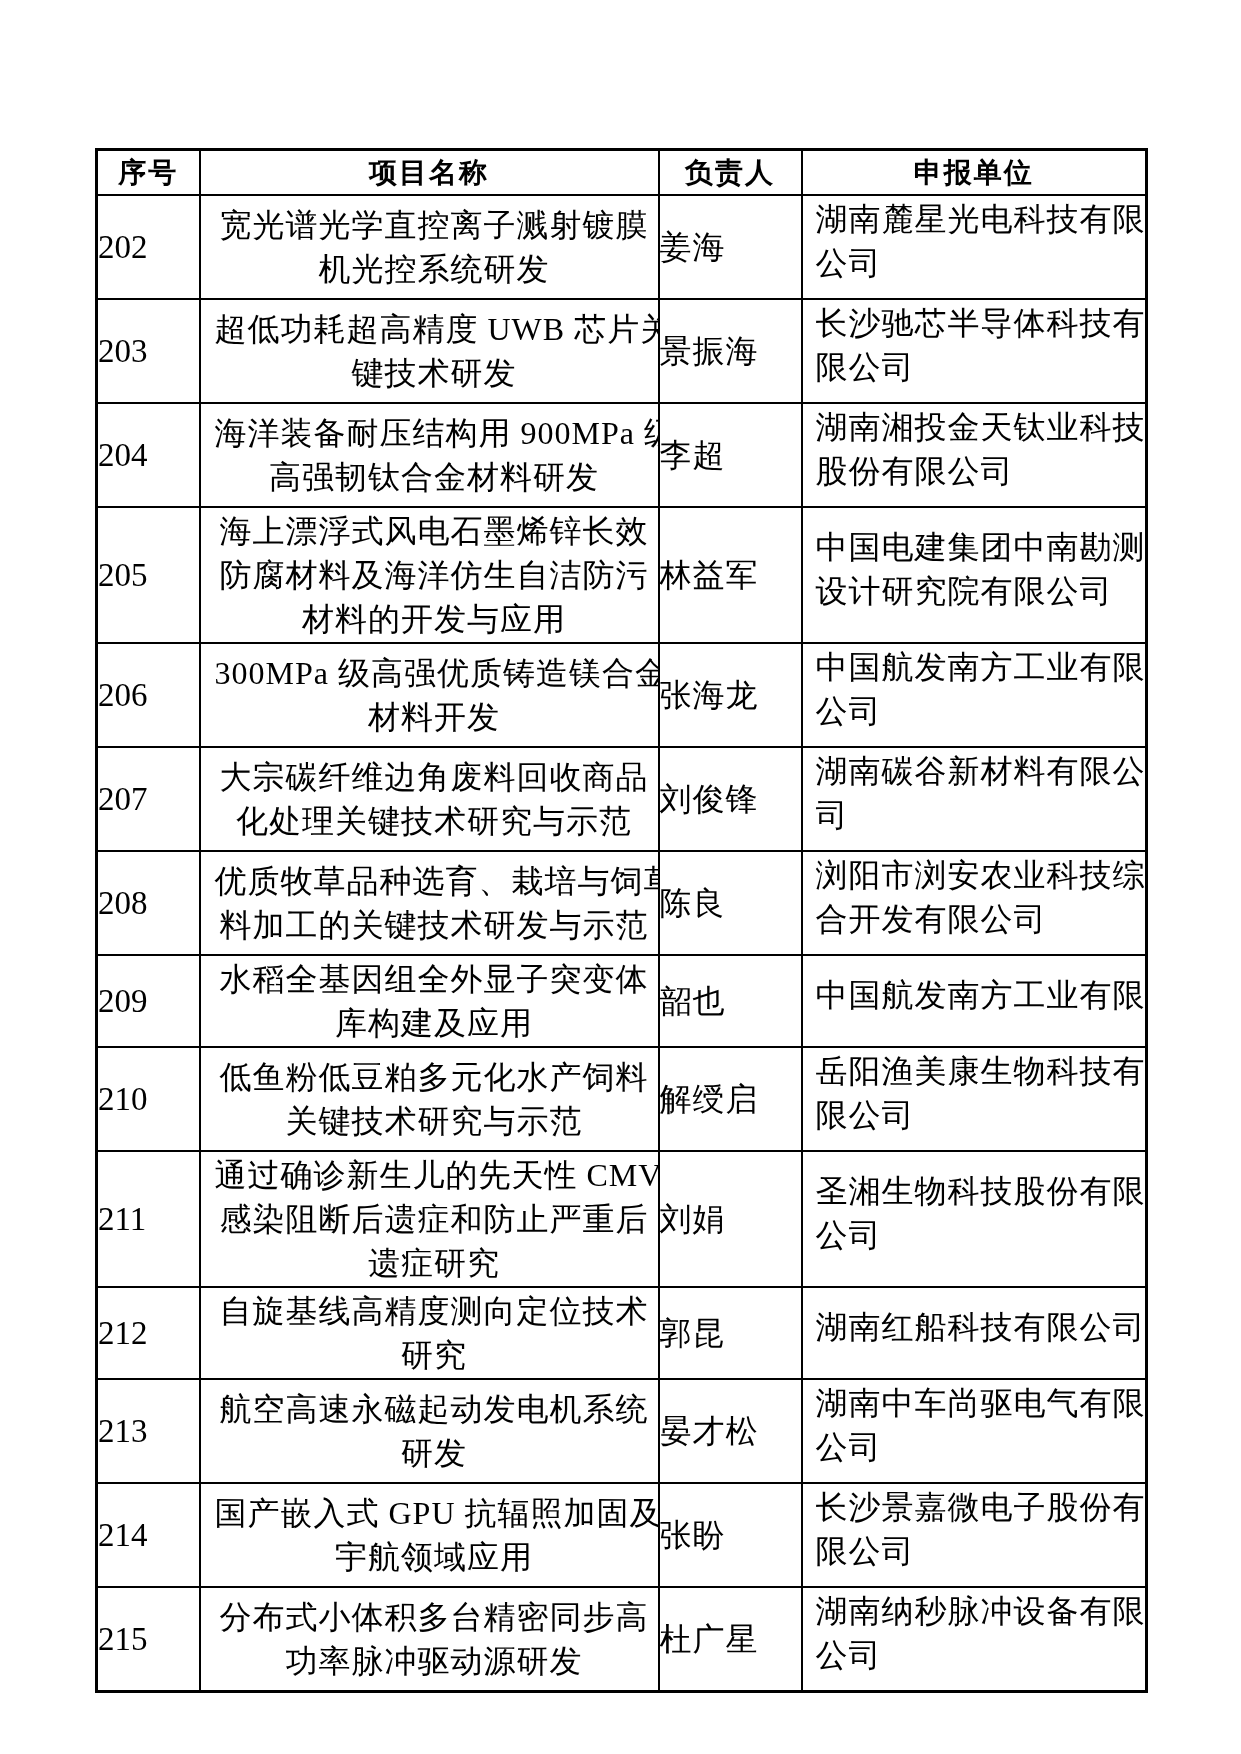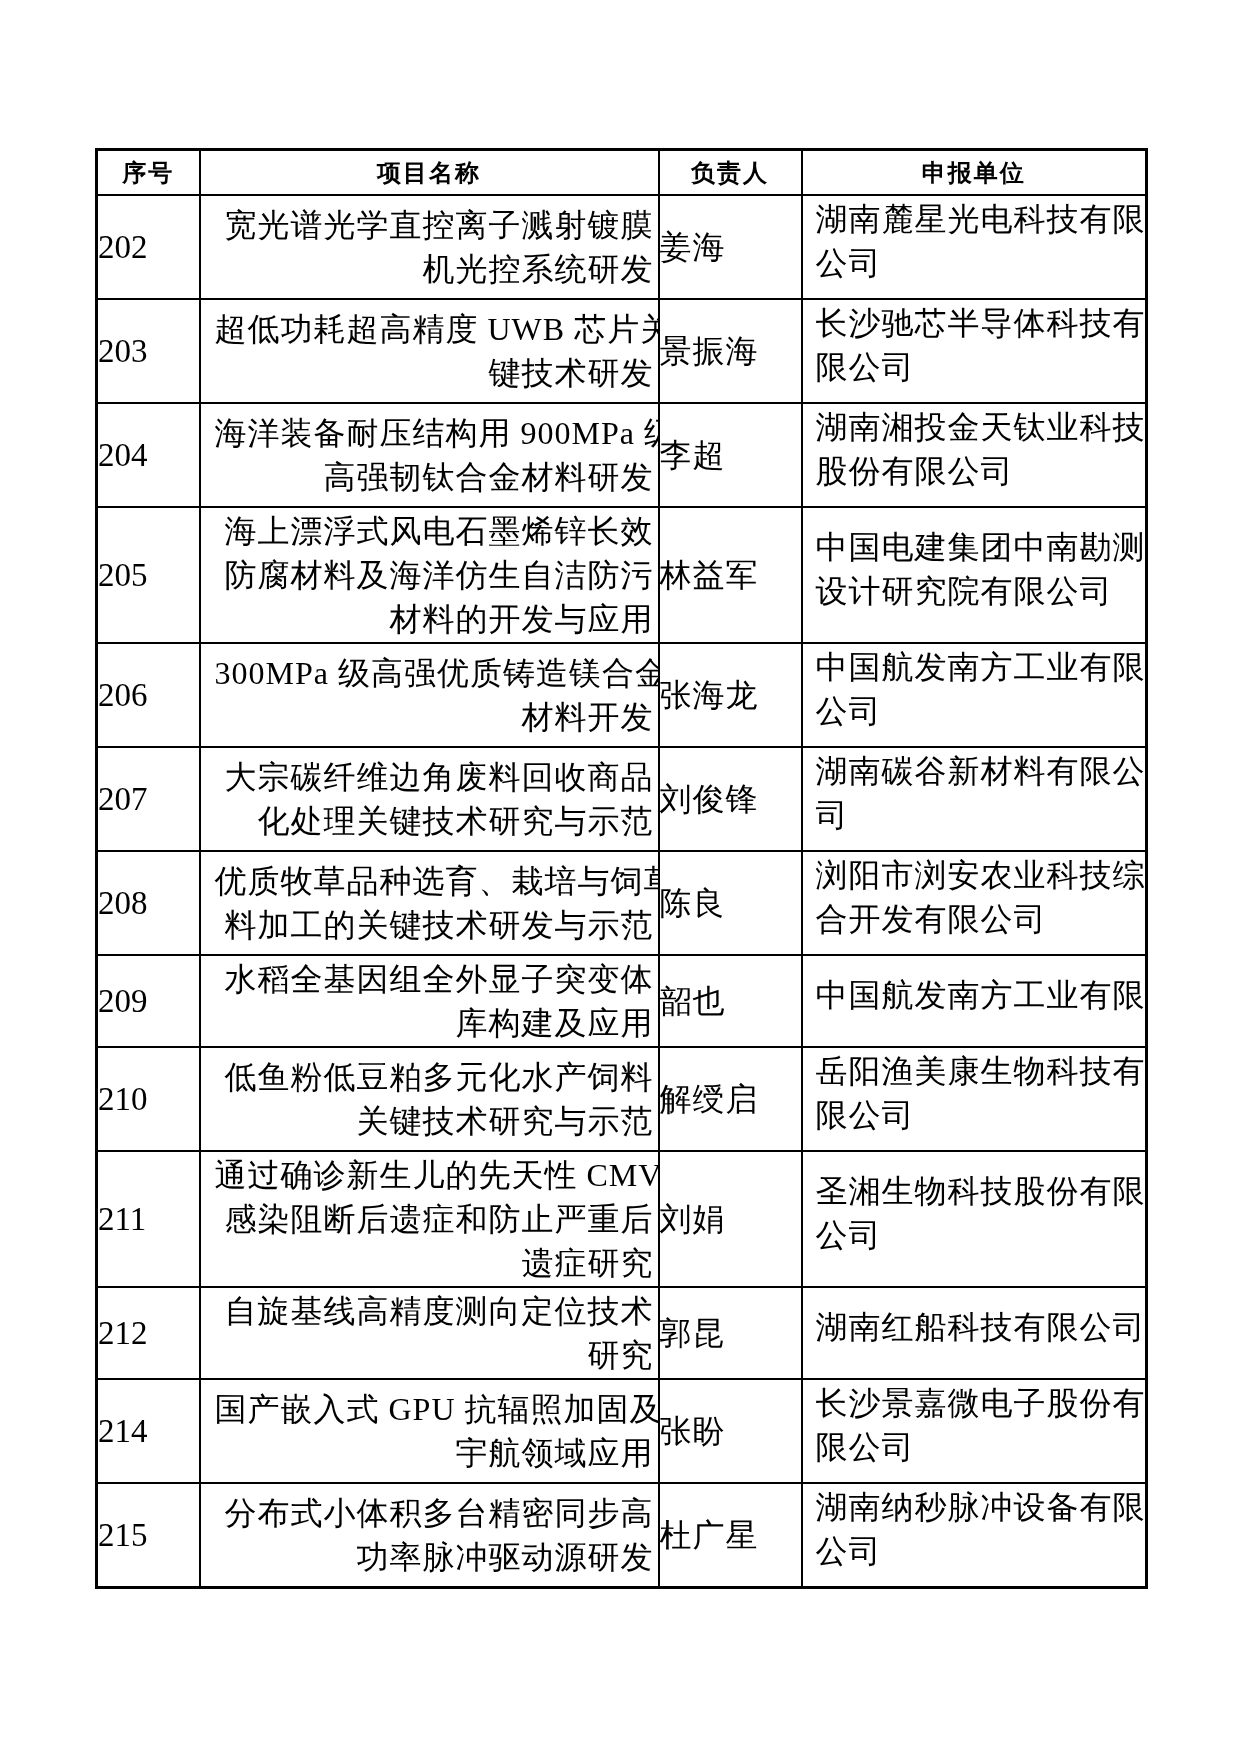--- a/index.html
+++ b/index.html
@@ -31,36 +31,36 @@
   .doc-table th, .doc-table td {
     border: 2px solid #000000;
     vertical-align: middle;
     padding: 0;
     overflow: hidden;
   }
   .doc-table th {
     height: 43px;
     font-family: "Liberation Sans", "DejaVu Sans", sans-serif;
     font-weight: bold;
-    font-size: 24px;
+    font-size: 28px;
     letter-spacing: 2px;
     text-align: center;
     white-space: nowrap;
   }
   .doc-table td {
     font-size: 32px;
     line-height: 44px;
     letter-spacing: 1px;
   }
   td.no {
     letter-spacing: 0;
     font-size: 33px;
   }
   td.project {
-    text-align: right;
+    text-align: center;
     padding: 1px 4px 1px 14px;
     white-space: pre;
   }
   td.leader {
     text-align: left;
   }
   td.org {
     text-align: left;
     padding: 1px 2px 13px 13px;
     white-space: pre;
@@ -167,20 +167,28 @@
 公司</td>
       </tr>
       <tr>
         <td class="no">212</td>
         <td class="project">自旋基线高精度测向定位技术
 研究</td>
         <td class="leader">郭昆</td>
         <td class="org">湖南红船科技有限公司</td>
       </tr>
       <tr>
+        <td class="no">213</td>
+        <td class="project">航空高速永磁起动发电机系统
+研发</td>
+        <td class="leader">晏才松</td>
+        <td class="org">湖南中车尚驱电气有限
+公司</td>
+      </tr>
+      <tr>
         <td class="no">214</td>
         <td class="project">国产嵌入式 GPU 抗辐照加固及
 宇航领域应用</td>
         <td class="leader">张盼</td>
         <td class="org">长沙景嘉微电子股份有
 限公司</td>
       </tr>
       <tr>
         <td class="no">215</td>
         <td class="project">分布式小体积多台精密同步高

